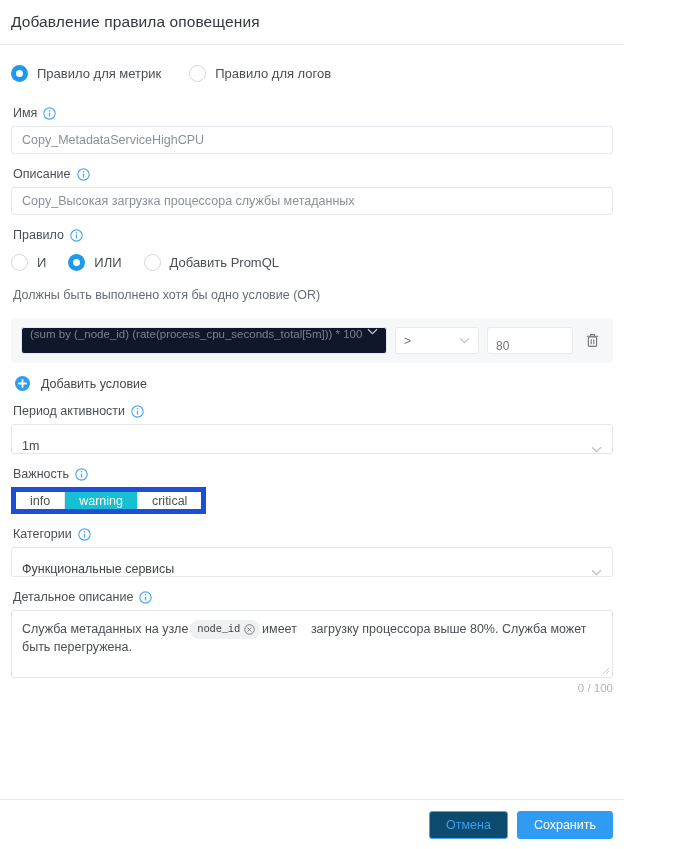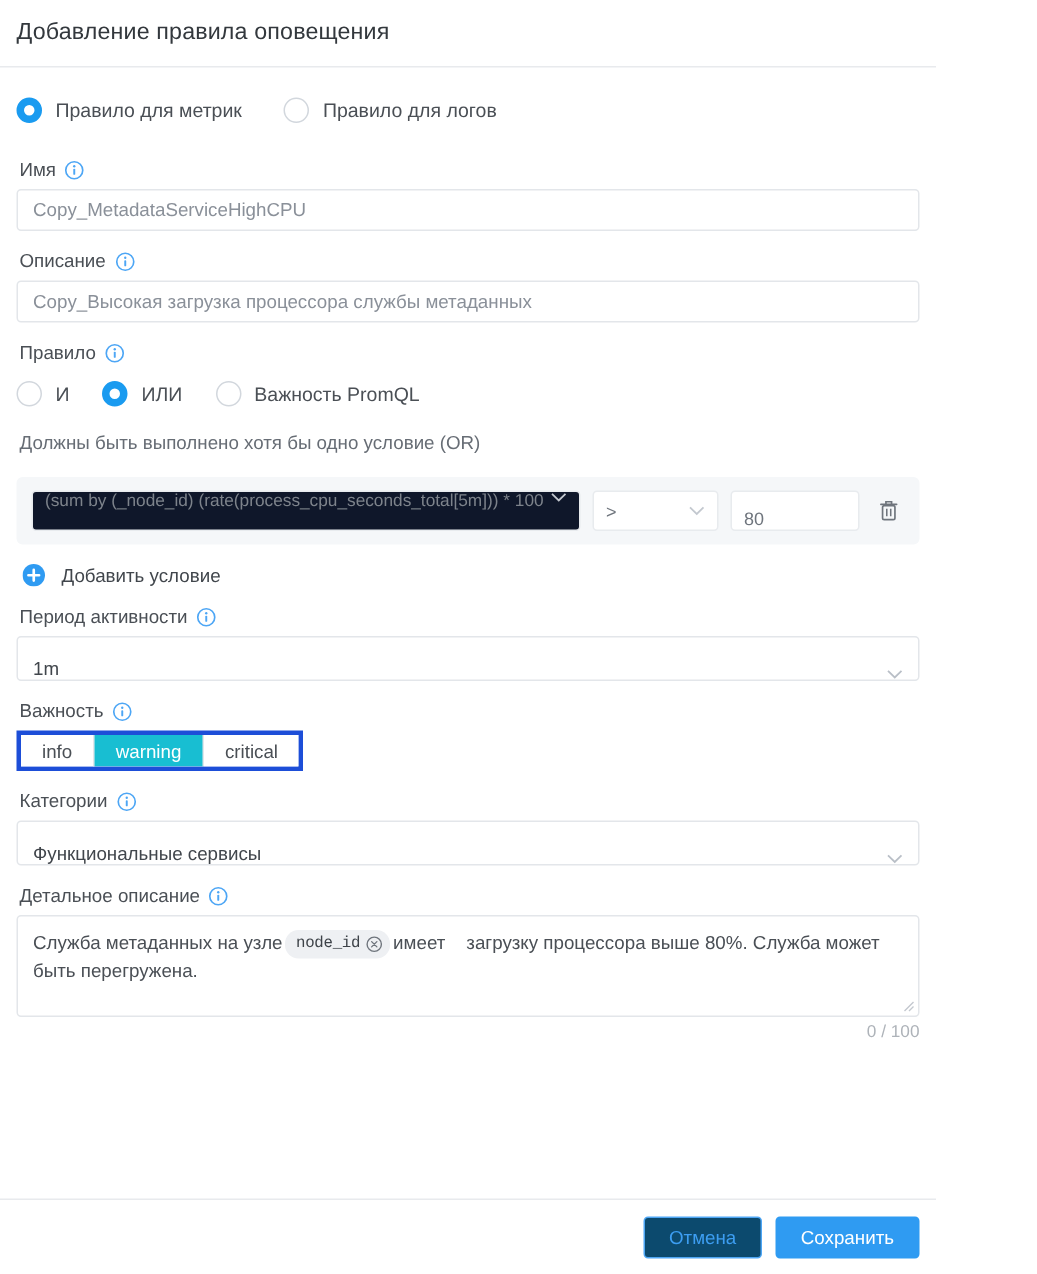--- a/index.html
+++ b/index.html
@@ -202,21 +202,21 @@
   .plus-icon { width: 15px; height: 15px; flex: none; }
   .add-label {
     margin-left: 11px;
     font-size: 12.5px;
     color: #41464c;
   }
 
   
   .segmented {
     display: inline-flex;
-    border: 3px solid #1d4ed8;
+    border: 5px solid #1d4ed8;
     border-radius: 0;
     overflow: hidden;
     height: 27px;
     text-align: right;
   }
   .seg {
     padding: 0 14px;
     display: flex;
     align-items: center;
     font-size: 12.5px;
@@ -375,21 +375,21 @@
       <div class="radio-item rule">
         <span class="radio-mark"></span>
         <span class="radio-label">И</span>
       </div>
       <div class="radio-item rule checked">
         <span class="radio-mark"></span>
         <span class="radio-label">ИЛИ</span>
       </div>
       <div class="radio-item rule">
         <span class="radio-mark"></span>
-        <span class="radio-label">Важность  PromQL</span>
+        <span class="radio-label">Добавить  PromQL</span>
       </div>
     </div>
 
     <div class="hint">Должны быть выполнено хотя бы одно условие (OR)</div>
 
     
     <div class="condition-box">
       <div class="cond-expr">
         <span>(sum by (_node_id) (rate(process_cpu_seconds_total[5m])) * 100</span>
         <svg class="chevron" viewBox="0 0 11 7">

